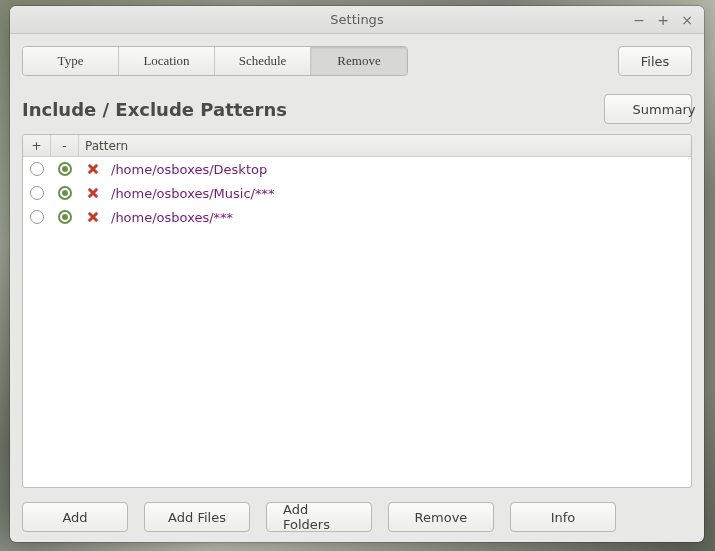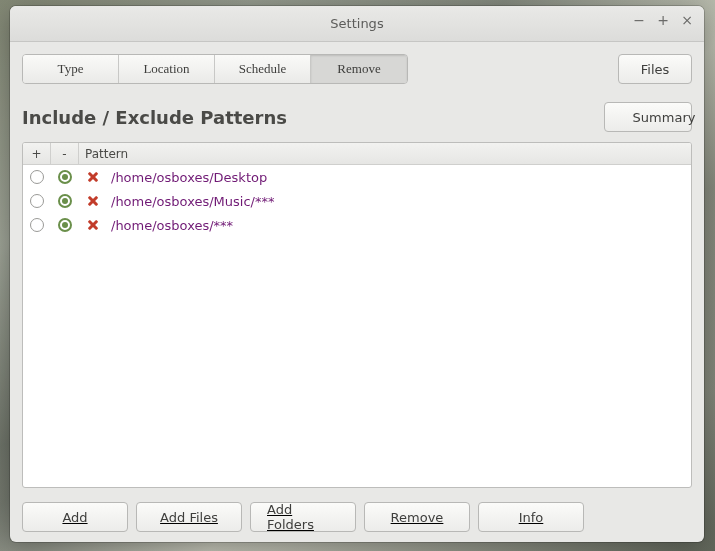--- a/index.html
+++ b/index.html
@@ -20,21 +20,21 @@
   .window {
     position: absolute;
     left: 10px; top: 6px;
     width: 694px; height: 536px;
     background: #e8e8e6;
     border-radius: 6px;
     box-shadow: 0 6px 28px rgba(0,0,0,.35), 0 0 0 1px rgba(0,0,0,.18);
     display: flex; flex-direction: column;
   }
   .titlebar {
-    height: 36px;
+    height: 28px;
     background: linear-gradient(#e9e9e7,#dcdcda);
     border-bottom: 1px solid #c6c6c4;
     border-radius: 6px 6px 0 0;
     display: flex; align-items: center; justify-content: center;
     position: relative;
     color: #5c5c5a;
     font-size: 13px;
   }
   .win-controls {
     position: absolute; right: 6px; top: 0; height: 28px;
@@ -148,23 +148,22 @@
   }
   .xicon::before, .xicon::after {
     content: ""; position: absolute; left: 50%; top: 50%;
     width: 12px; height: 3px; background: #c23c2a;
     transform-origin: center;
     border-radius: 1px;
   }
   .xicon::before { transform: translate(-50%,-50%) rotate(45deg); }
   .xicon::after  { transform: translate(-50%,-50%) rotate(-45deg); }
   .bottom-buttons {
-    display: flex; gap: 8px;
+    display: flex; gap: 16px;
     padding-top: 4px;
-    text-decoration: underline;
   }
   .bottom-buttons .btn { width: 106px; height: 30px; }
 </style>
 </head>
 <body>
 <div class="bgfill"></div>
 
 <div class="window">
   <div class="titlebar">
     <span>Settings</span>

